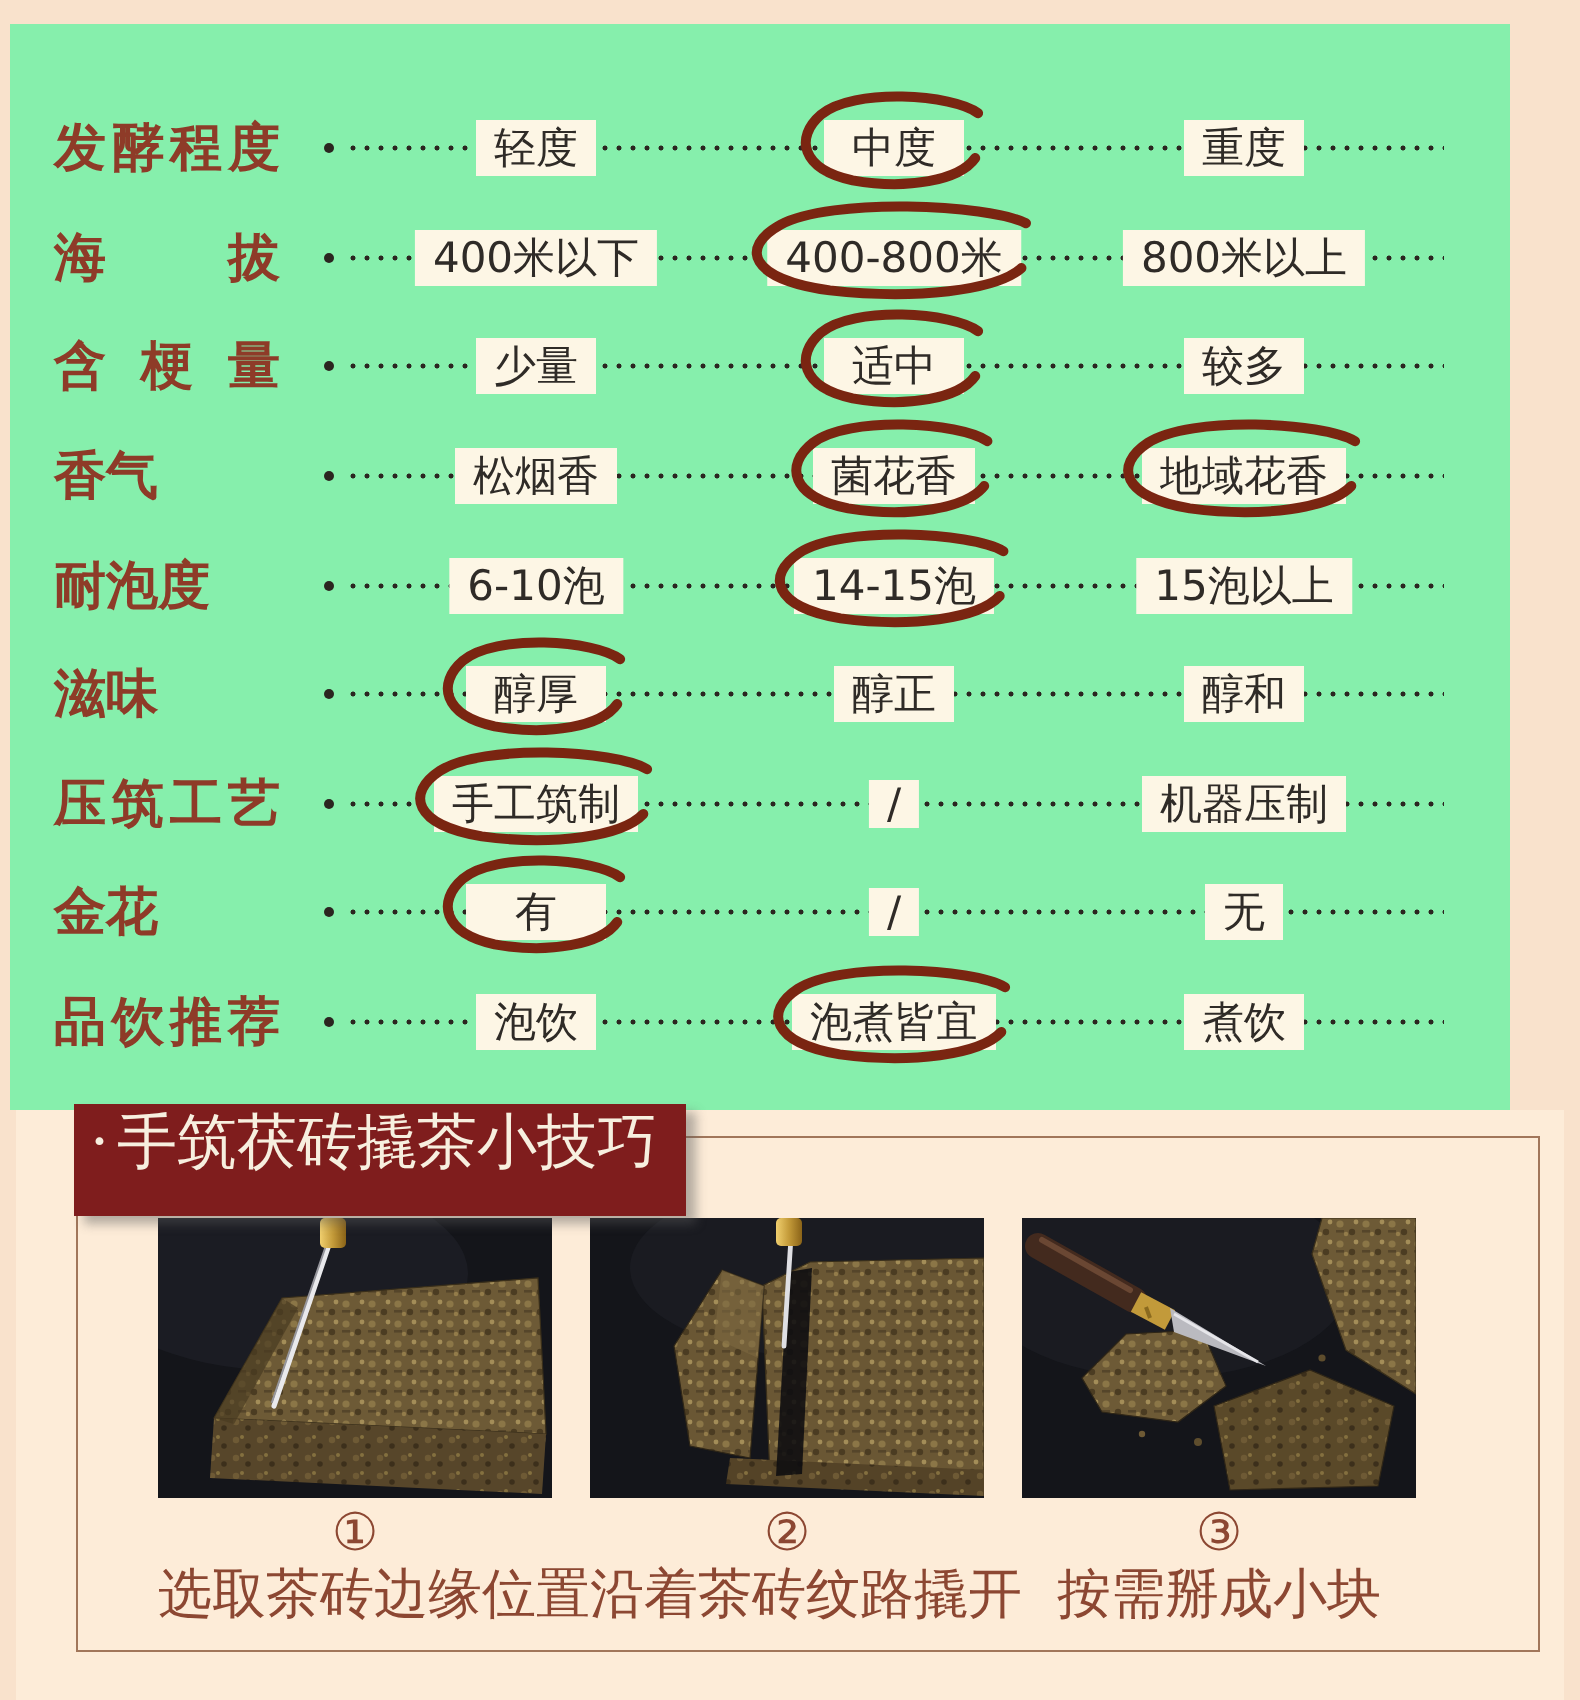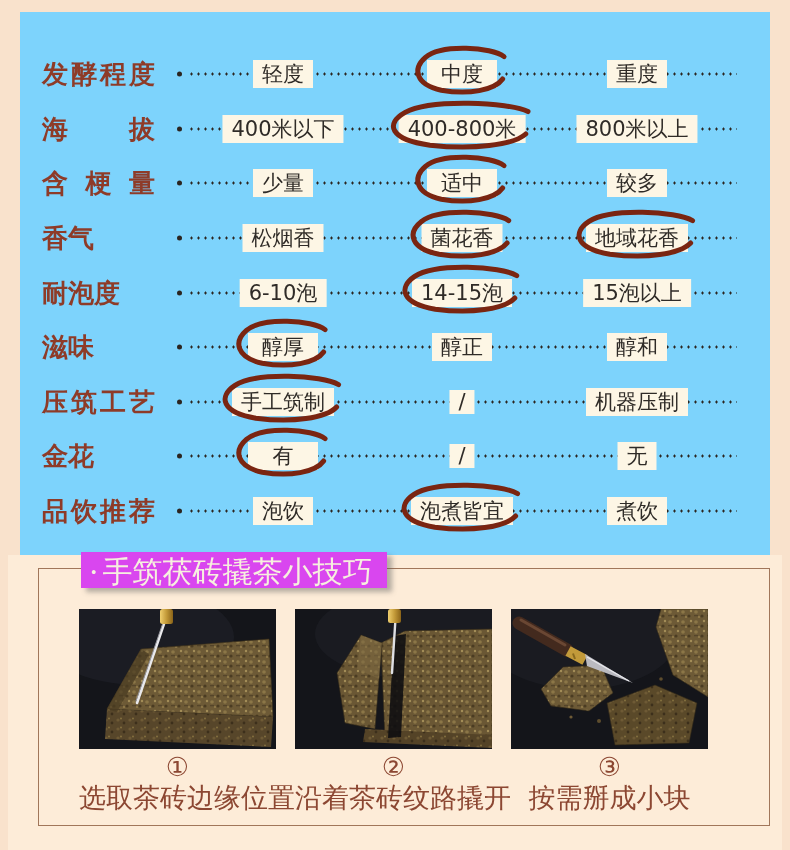--- a/index.html
+++ b/index.html
@@ -3,22 +3,22 @@
 <meta charset="utf-8">
 <style>
   html,body{margin:0;padding:0;}
   body{
     width:790px;height:850px;position:relative;overflow:hidden;
     background:#f9e2cc;
     font-family:"DejaVu Sans","Liberation Sans",sans-serif;
   }
   
   .panel-top{
-    position:absolute;left:20px;top:12px;width:750px;height:543px;
-    background:#7dd3fc;
+    position:absolute;left:5px;top:12px;width:750px;height:543px;
+    background:#86efac;
   }
   .rows{position:absolute;left:0;top:35px;width:750px;}
   .row{position:relative;height:54.6px;}
   .label{
     position:absolute;left:22px;top:50%;transform:translateY(-50%);
     width:113px;font-size:26px;font-weight:bold;color:#8e3b28;
     white-space:nowrap;letter-spacing:0;
   }
   .label.spread{text-align:justify;text-align-last:justify;white-space:normal;}
   .bullet{
@@ -46,26 +46,25 @@
   
   .panel-bottom{
     position:absolute;left:8px;top:555px;width:774px;height:295px;
     background:#fdecd8;
   }
   .tips-box{
     position:absolute;left:38px;top:568px;width:730px;height:256px;
     border:1px solid #a1765a;z-index:1;
   }
   .banner{
-    position:absolute;left:37px;top:552px;height:36px;z-index:3;
-    background:#d946ef;color:#f7efdf;
+    position:absolute;left:37px;top:552px;height:56px;z-index:3;
+    background:#7f1d1d;color:#f7efdf;
     font-family:"DejaVu Serif","Liberation Serif",serif;
     font-size:30px;line-height:40px;padding:0 14px 0 8px;white-space:nowrap;
     box-shadow:5px 4px 5px rgba(90,90,90,0.45);
-    margin-left:44px;
   }
   .banner .dot{margin-right:4px;}
   .photo{position:absolute;top:609px;width:197px;height:140px;z-index:2;}
   .photo svg{display:block;width:197px;height:140px;}
   .photo.p1{left:79px;} .photo.p2{left:295px;} .photo.p3{left:511px;}
   .step{position:absolute;top:753px;width:197px;text-align:center;z-index:2;color:#8c4732;}
   .step.s1{left:79px;} .step.s2{left:295px;} .step.s3{left:511px;}
   .step .num{font-size:26px;line-height:28px;}
   .step .cap{font-size:27px;line-height:34px;white-space:nowrap;}
 </style>

